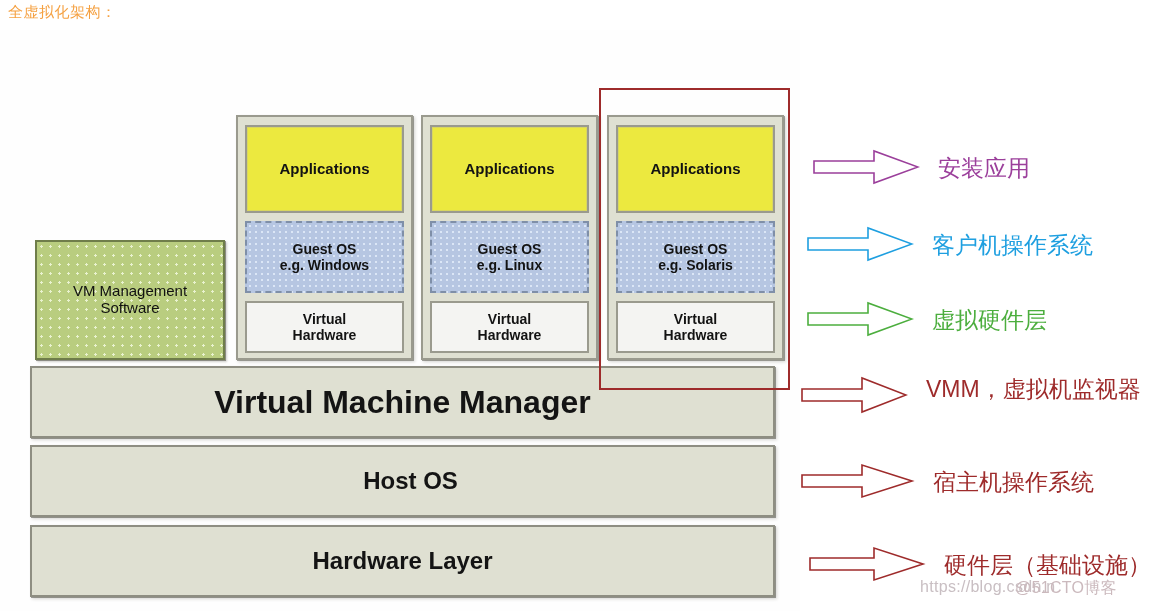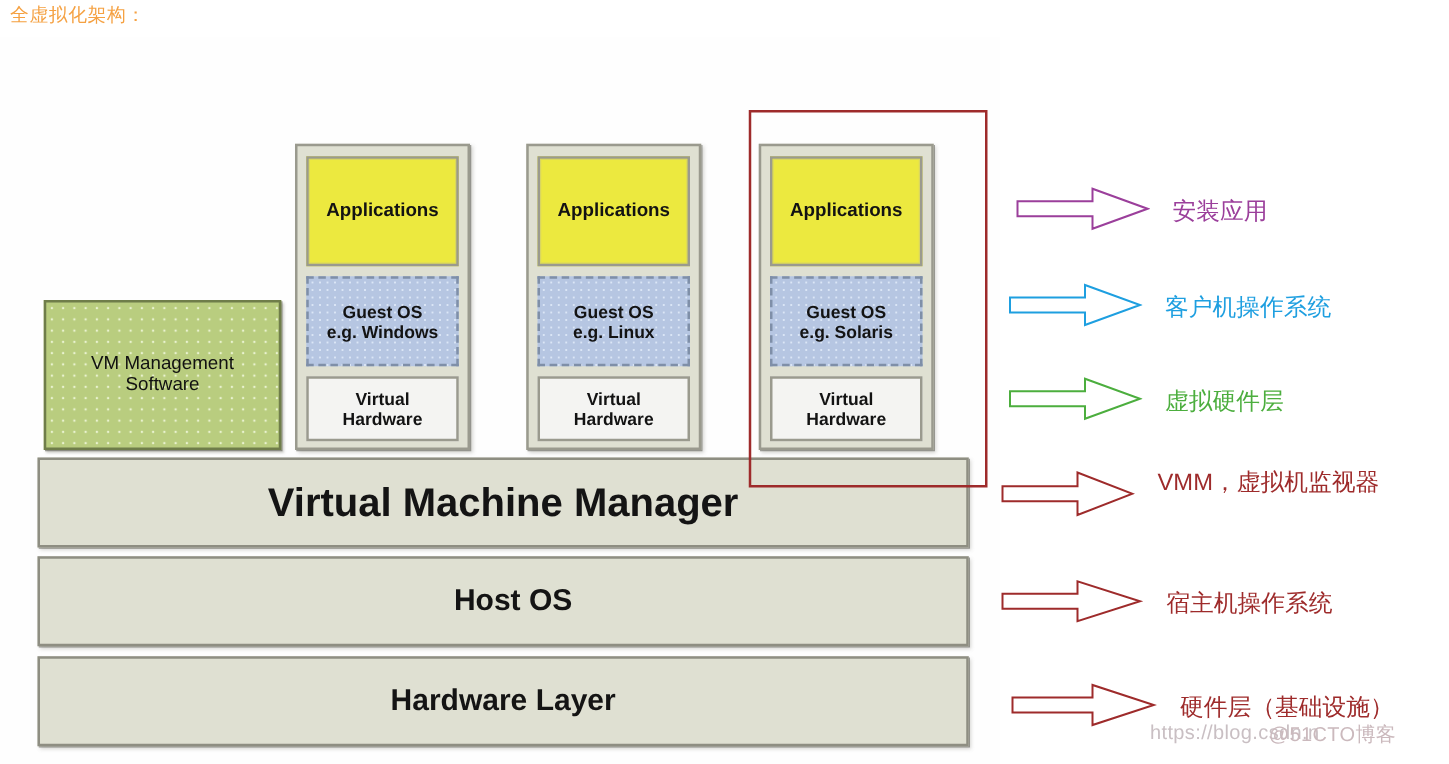--- a/index.html
+++ b/index.html
@@ -72,21 +72,21 @@
     background-color: #b9cd7f;
     background-image: radial-gradient(#e9f2cf 1.1px, transparent 1.2px);
     background-size: 9px 9px;
     border: 2px solid #6f7d4a;
   }
 
   
   .vm-col {
     position: absolute;
     top: 85px;
-    width: 140px;
+    width: 177px;
     height: 245px;
     box-sizing: border-box;
     background: #dfe0d2;
     border: 2px solid #9a9a8e;
     box-shadow: 1px 1px 0 rgba(80,80,70,.5), 2px 2px 3px rgba(120,120,110,.3);
     padding: 8px 7px 7px 7px;
   }
   .vm-col.c1 { left: 236px; }
   .vm-col.c2 { left: 421px; }
   .vm-col.c3 { left: 607px; }
@@ -158,21 +158,21 @@
 
   
   .anno {
     position: absolute;
     display: flex;
     align-items: center;
   }
   .anno .arrow { flex: none; }
   .anno .anno-text {
     margin-left: 18px;
-    font-size: 19px;
+    font-size: 23px;
     white-space: nowrap;
     line-height: 1.35;
   }
   .anno-a { left: 812px; top: 148px; }
   .anno-b { left: 806px; top: 225px; }
   .anno-c { left: 806px; top: 300px; }
   .anno-d { left: 800px; top: 372px; align-items: flex-start; }
   .anno-e { left: 800px; top: 462px; }
   .anno-f { left: 808px; top: 545px; }
 

